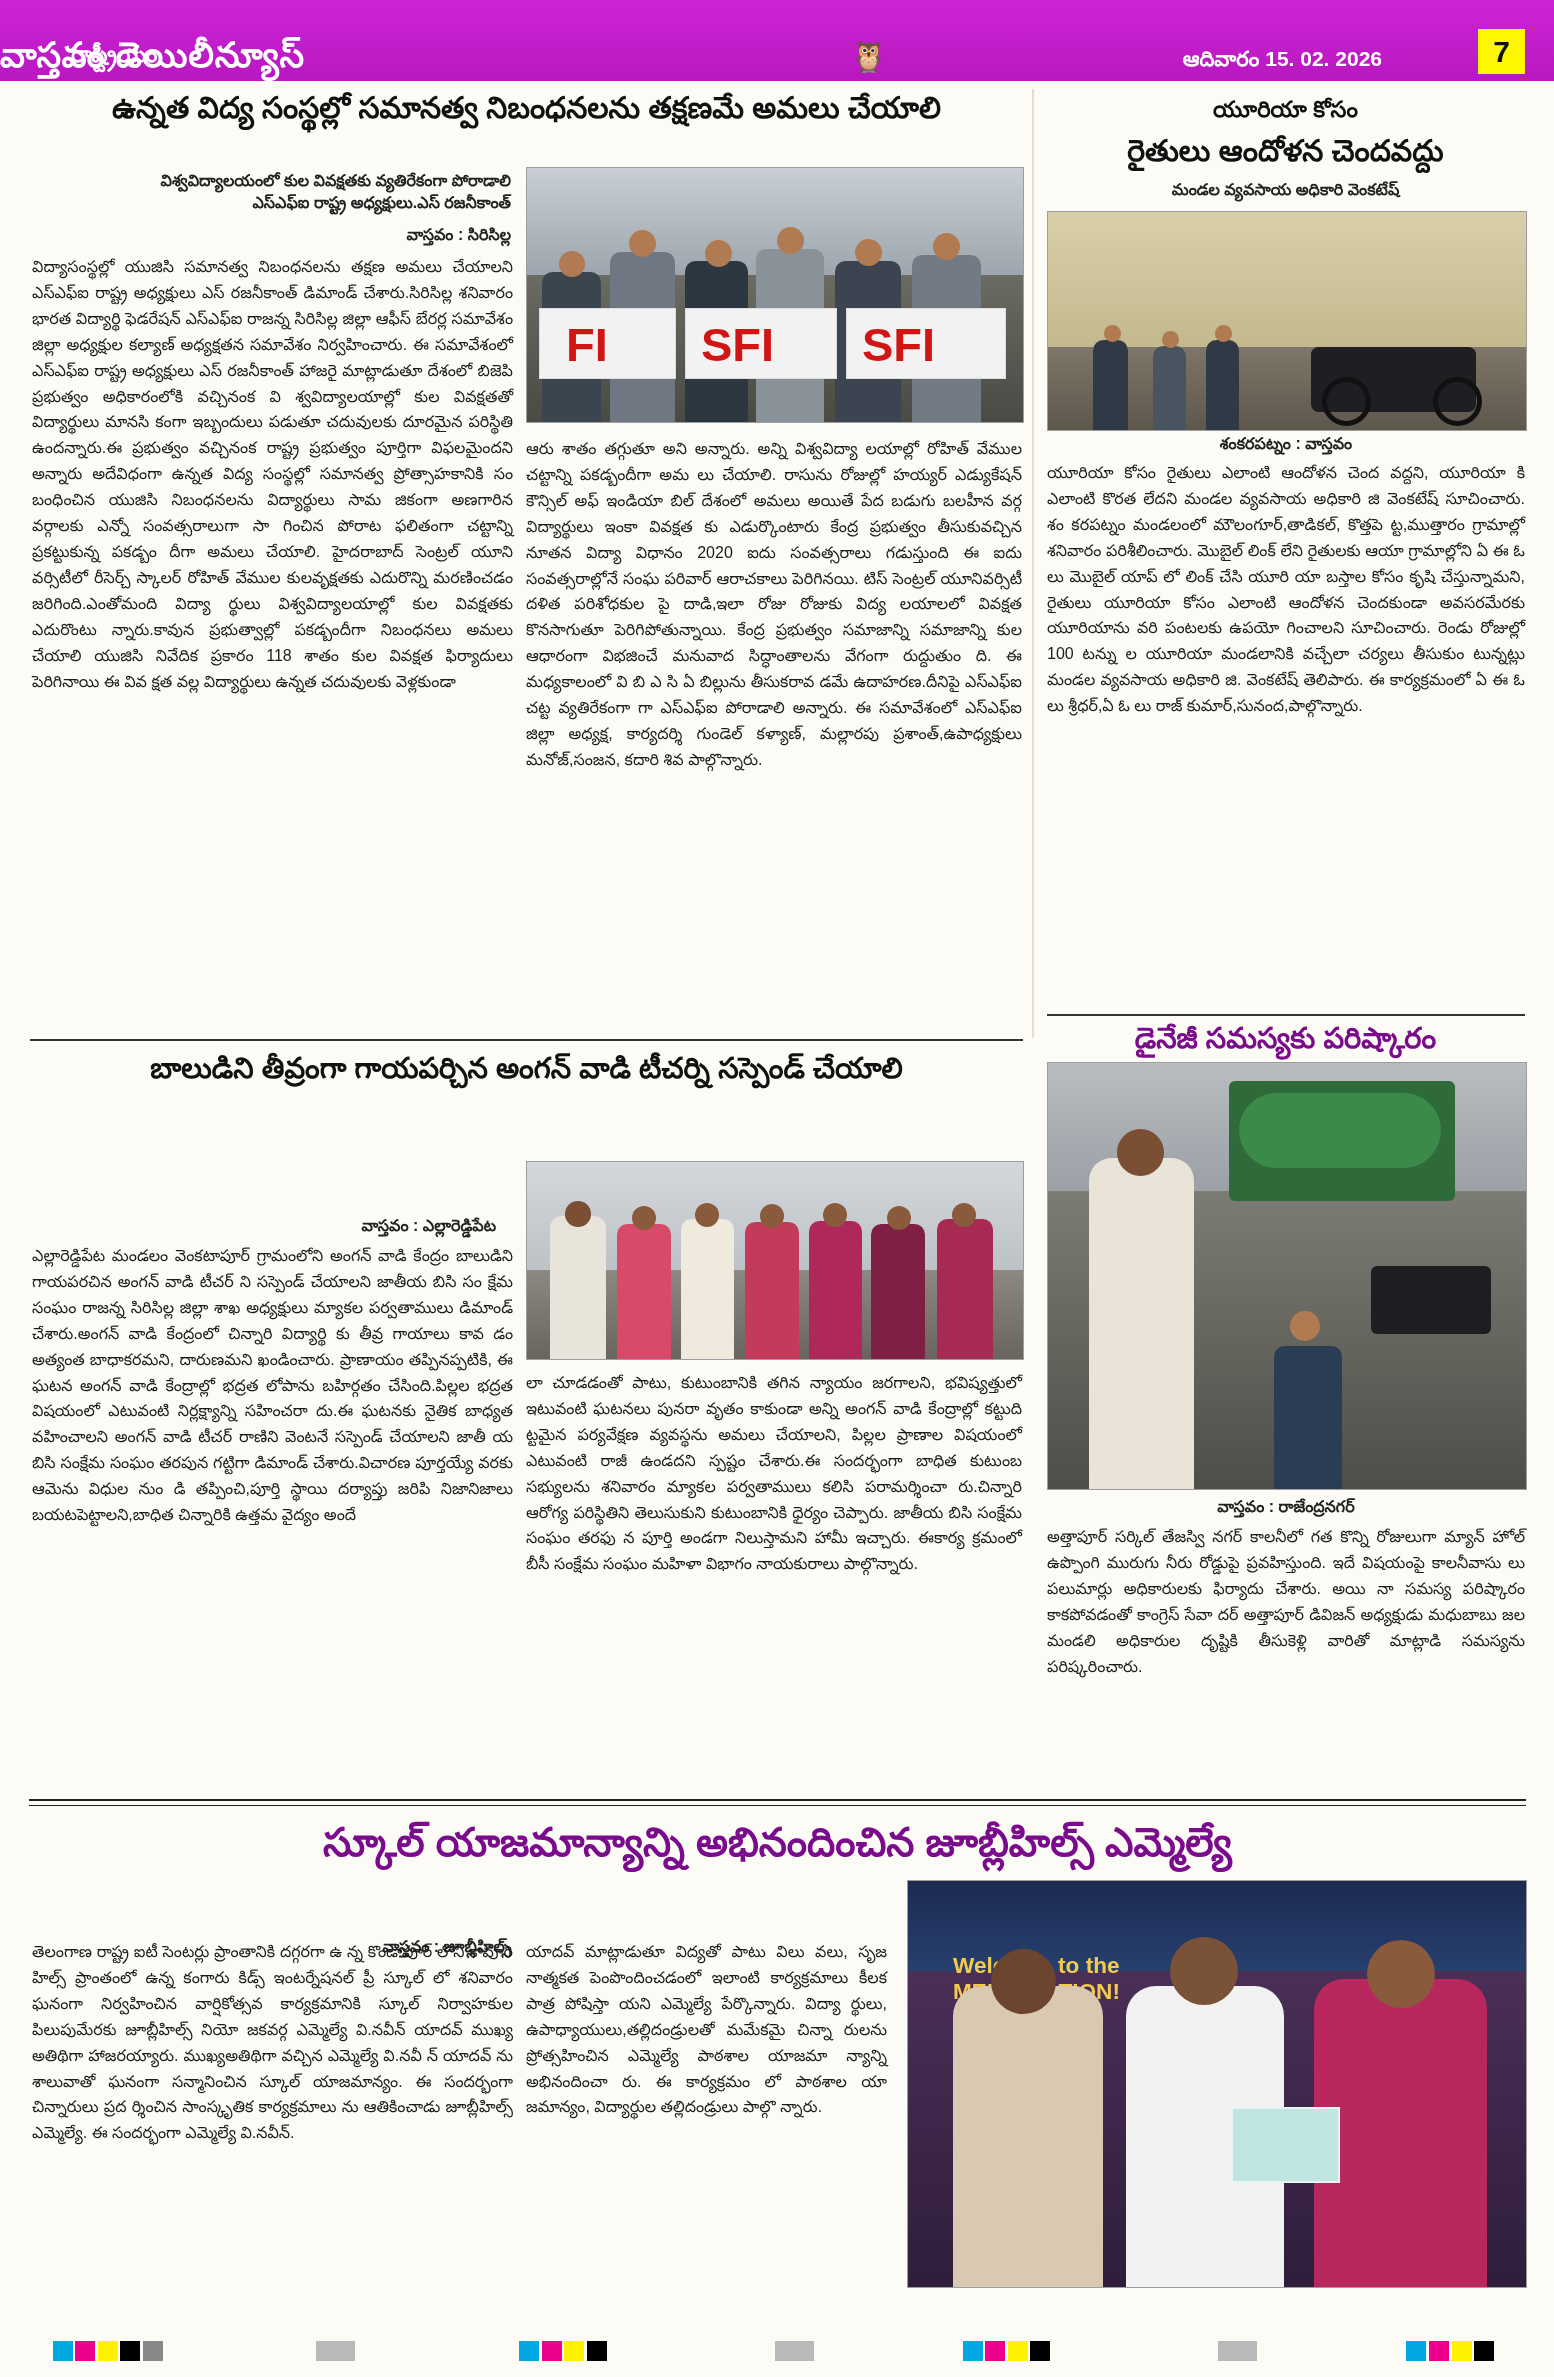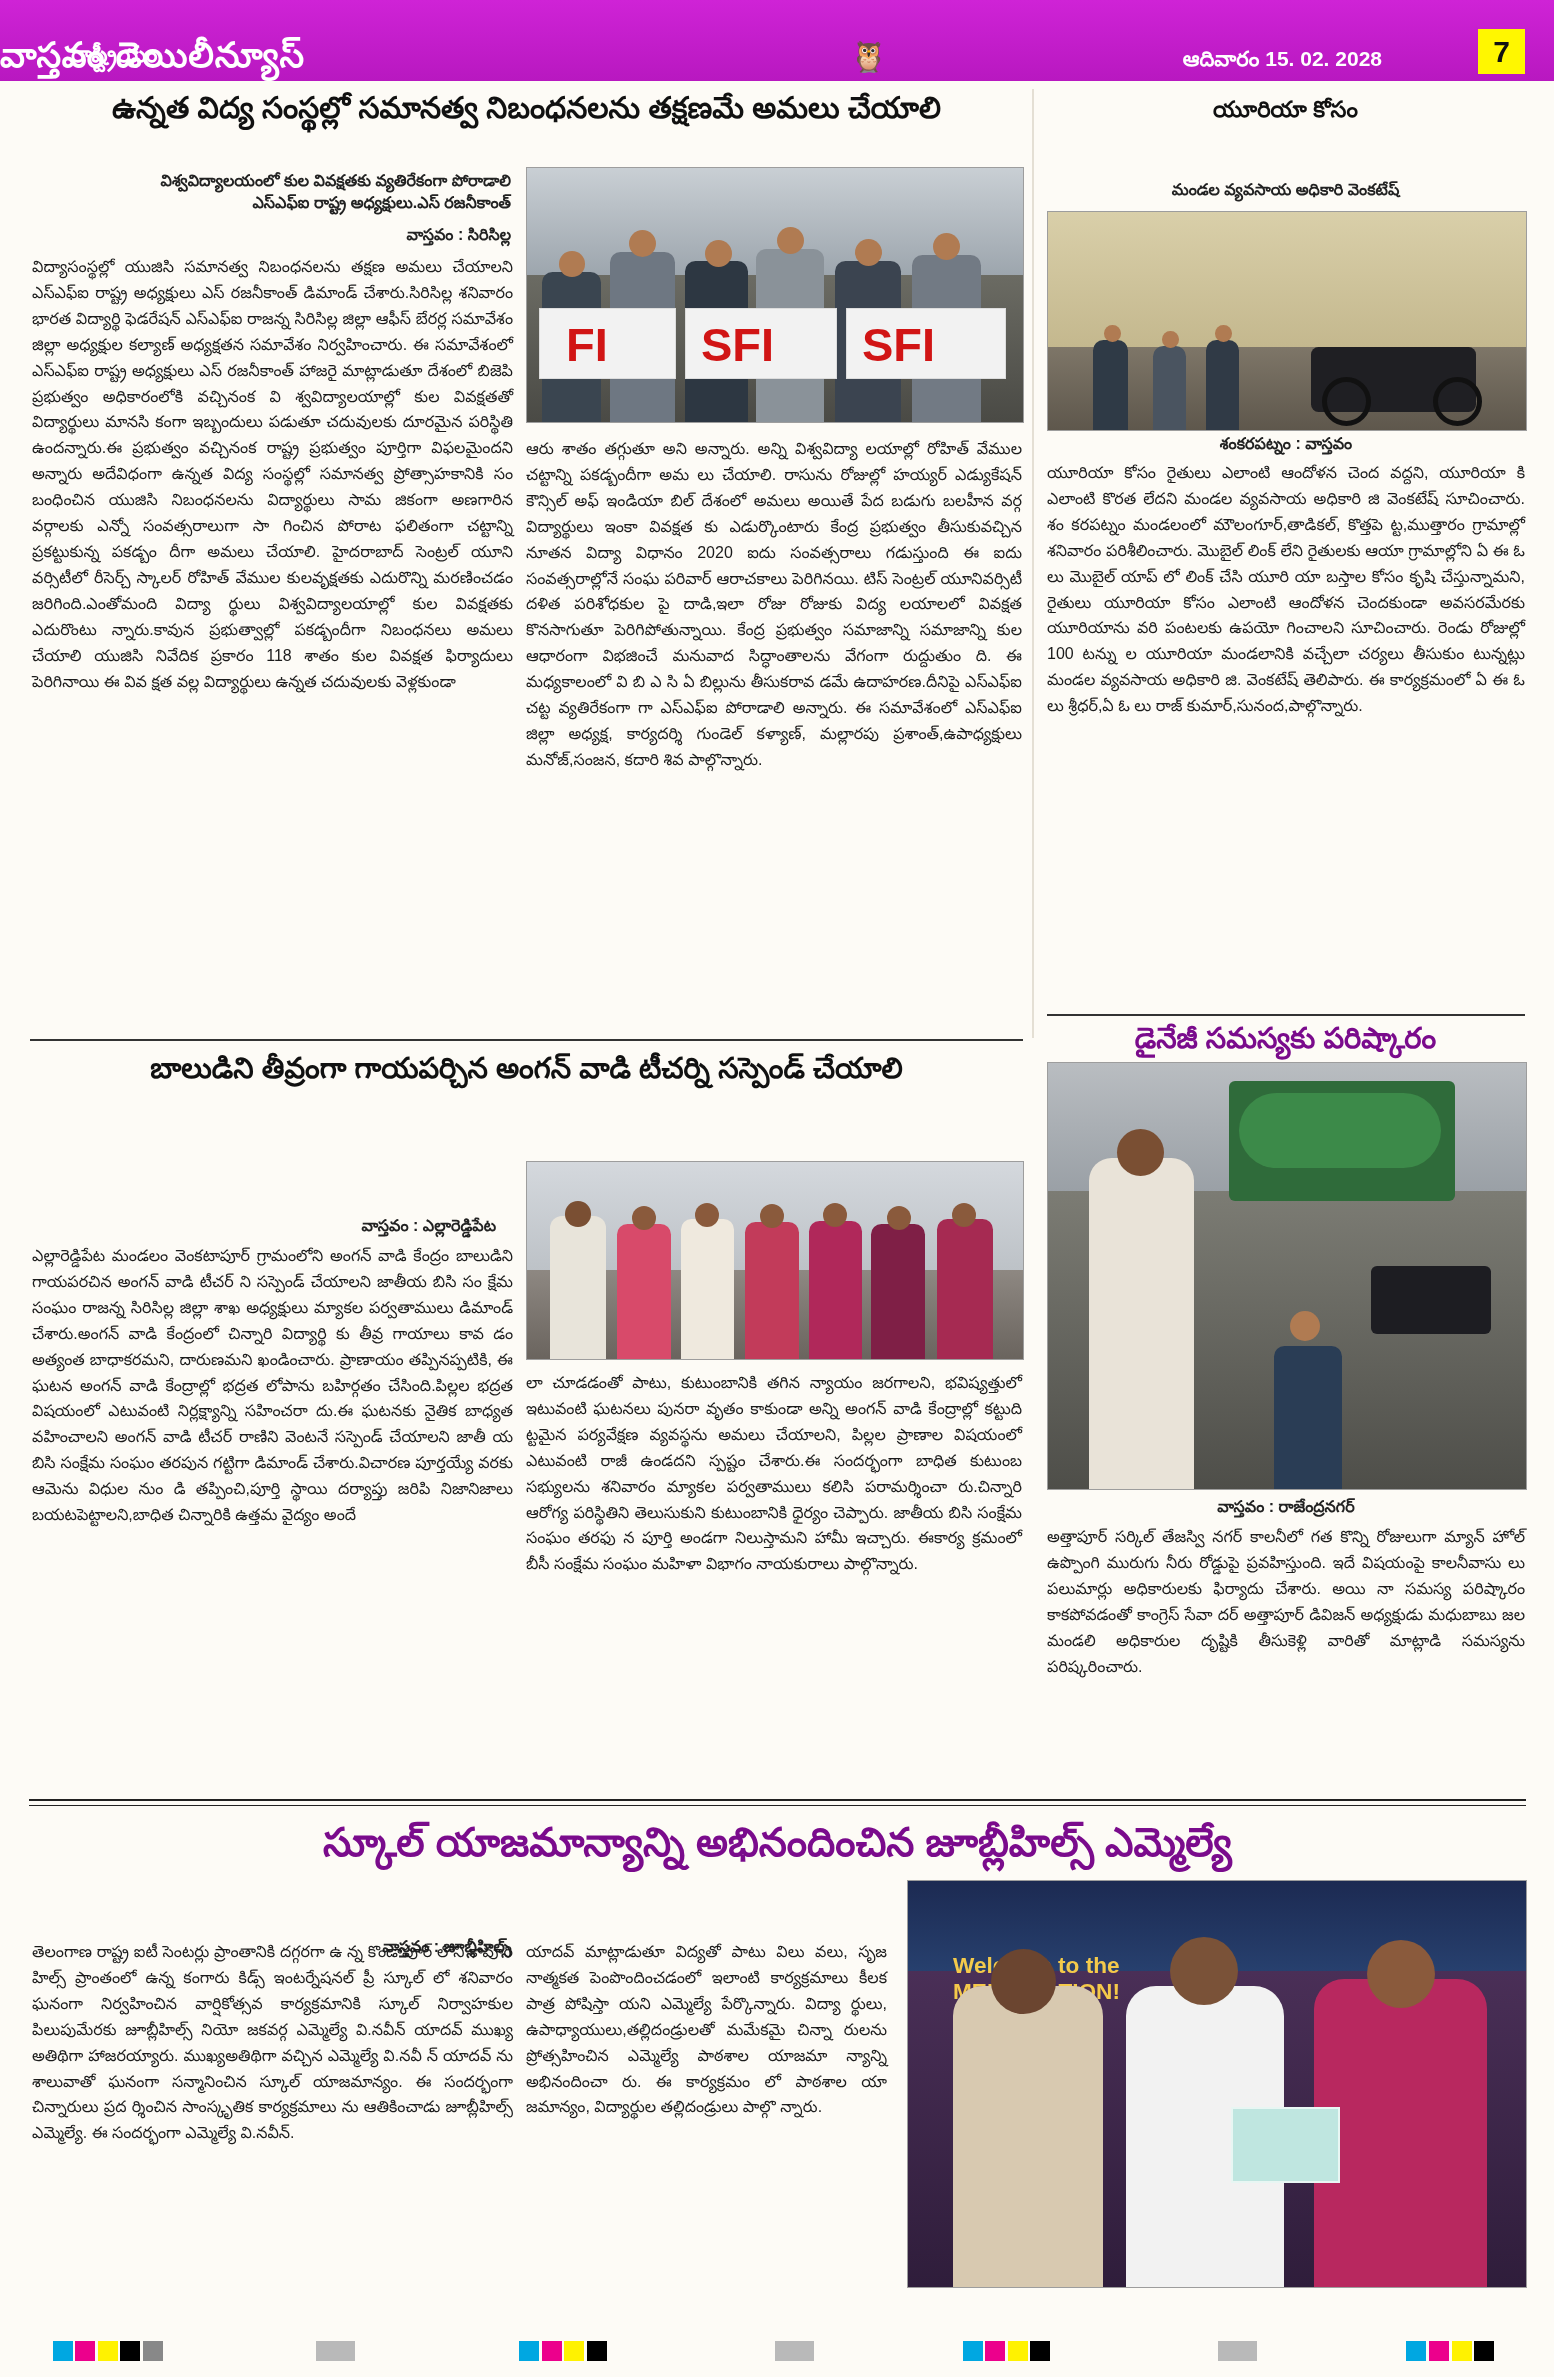--- a/index.html
+++ b/index.html
@@ -46,21 +46,21 @@
 <body>
 
 <div class="page">
 
   <div class="masthead">
     <div class="mast-left">రాష్ట్రీయం</div>
     <div class="mast-title">వాస్తవం డెయిలీన్యూస్</div>
     <div class="mast-bird">🦉</div>
     <div class="mast-date">
       <span>ఆదివారం</span>
-      <span>15. 02. 2028</span>
+      <span>15. 02. 2026</span>
     </div>
     <div class="mast-pageno">7</div>
   </div>
 
   <div class="rule" style="left:1032px;top:89px;width:1.5px;height:949px;"></div>
 
   <div class="hl" style="left:30px;top:89px;width:993px;font-size:30px;">ఉన్నత విద్య సంస్థల్లో సమానత్వ నిబంధనలను తక్షణమే అమలు చేయాలి</div>
   <div class="sub" style="left:90px;top:170px;width:421px;white-space:pre-line;text-align:right;">విశ్వవిద్యాలయంలో కుల వివక్షతకు వ్యతిరేకంగా పోరాడాలి
 ఎస్ఎఫ్ఐ రాష్ట్ర అధ్యక్షులు.ఎస్ రజనీకాంత్</div>
   <div class="byline" style="left:90px;top:226px;width:421px;">వాస్తవం : సిరిసిల్ల</div>
@@ -84,20 +84,21 @@
     <div class="head" style="left:406px;top:65px;width:27px;height:27px;"></div>
     <div class="banner" style="left:12px;top:140px;width:135px;height:69px;"></div>
     <div class="bannertxt" style="left:39px;top:149px;font-size:47px;">FI</div>
     <div class="banner" style="left:158px;top:140px;width:150px;height:69px;"></div>
     <div class="bannertxt" style="left:174px;top:149px;font-size:47px;">SFI</div>
     <div class="banner" style="left:319px;top:140px;width:158px;height:69px;"></div>
     <div class="bannertxt" style="left:335px;top:149px;font-size:47px;">SFI</div>
   </div>
 
   <div class="hl" style="left:1045px;top:96px;width:481px;font-size:22.6px;">యూరియా కోసం</div>
+  <div class="hl" style="left:1045px;top:132px;width:481px;font-size:30px;color:#111;">రైతులు ఆందోళన చెందవద్దు</div>
   <div class="sub" style="left:1045px;top:179px;width:481px;">మండల వ్యవసాయ అధికారి వెంకటేష్</div>
 
   <div class="photo" style="left:1047px;top:211px;width:478px;height:218px;background:#6e6a5e;">
     <div class="ph-sky" style="background:linear-gradient(180deg,#d9cfa9,#c4b88e);height:62%;"></div>
     <div class="ph-grd" style="background:linear-gradient(180deg,#7e7668,#5e574c);height:38%;"></div>
     <div class="figure" style="left:45px;width:35px;height:90px;background:#2f3a46;"></div>
     <div class="head" style="left:56px;top:113px;width:16.5px;height:16.5px;"></div>
     <div class="figure" style="left:105px;width:33px;height:84px;background:#4a5460;"></div>
     <div class="head" style="left:114px;top:119px;width:16.5px;height:16.5px;"></div>
     <div class="figure" style="left:158px;width:33px;height:90px;background:#303a46;"></div>

